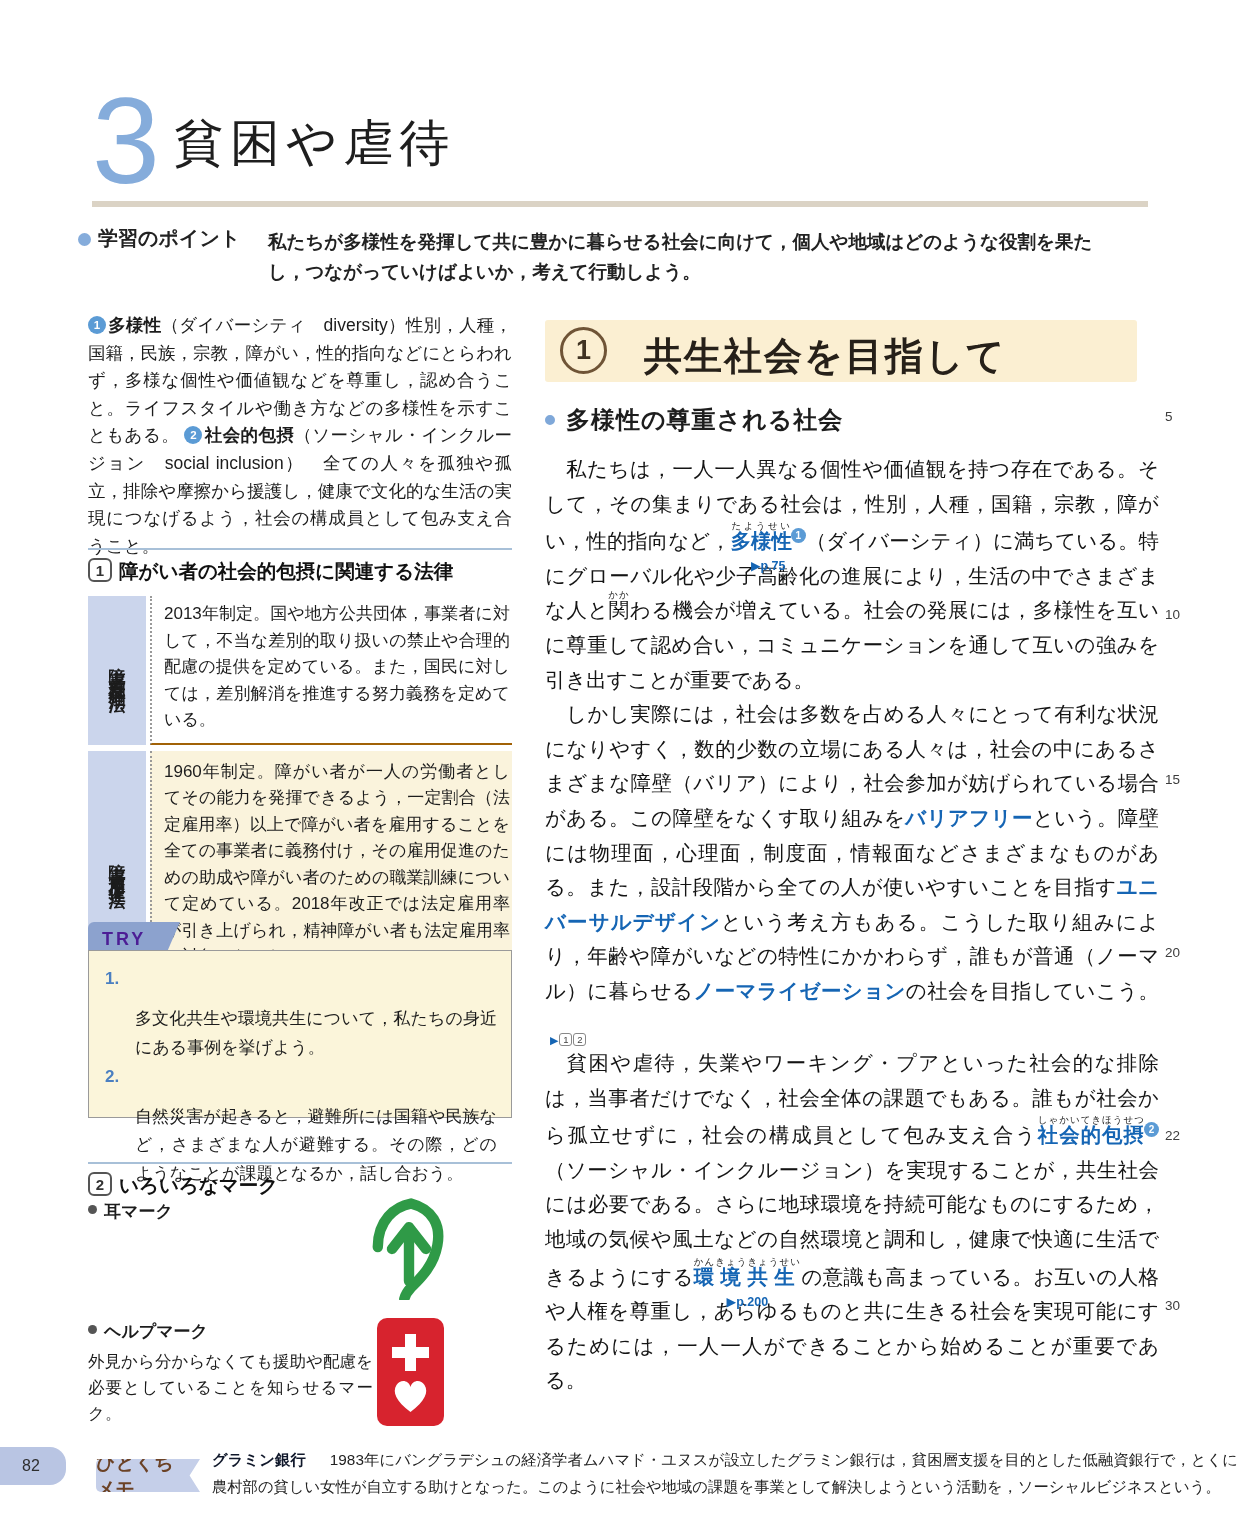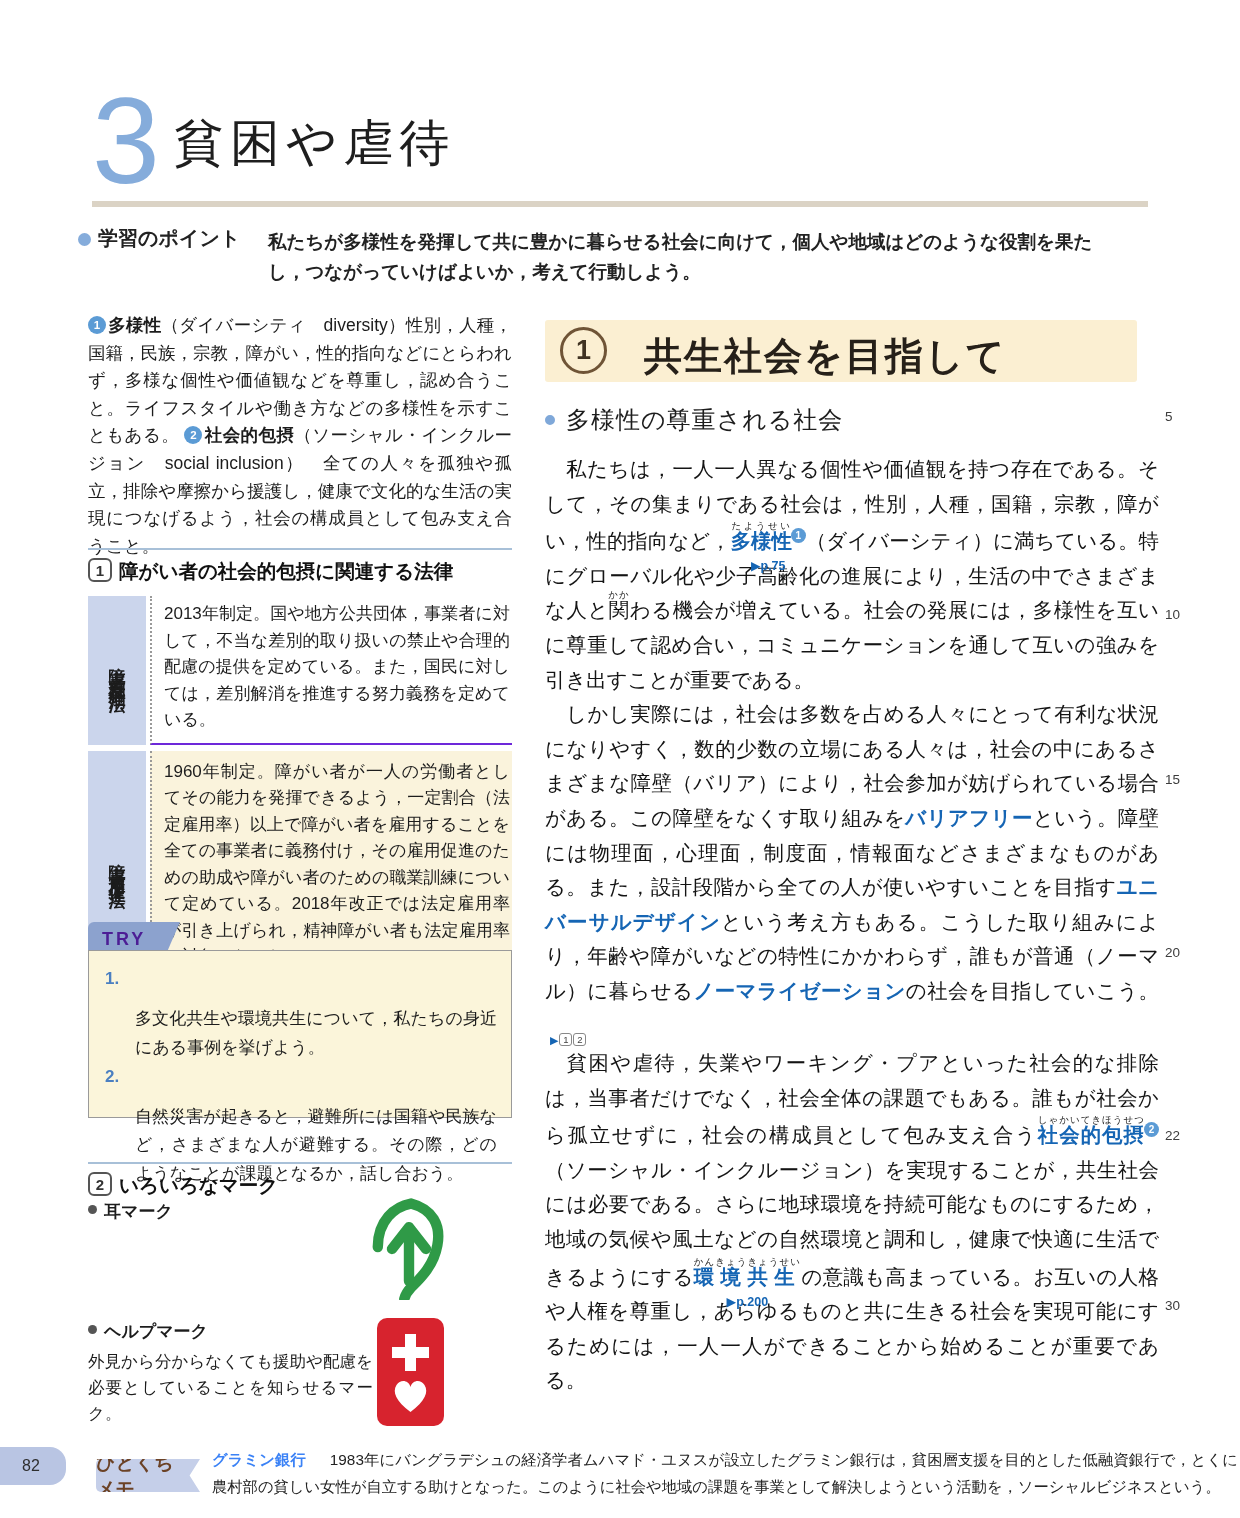--- a/index.html
+++ b/index.html
@@ -24,21 +24,21 @@
   .divider { position:absolute; left:88px; width:424px; height:2px; background:#A8C0D8; }
   .div-1 { top:548px; } .div-2 { top:1162px; }
 
   .fig-head { position:absolute; left:88px; font-size:19.5px; font-weight:bold; color:#111; }
   .fig1-head { top:558px; } .fig2-head { top:1172px; }
   .fig-num { display:inline-block; width:24px; height:24px; border:2px solid #555; border-radius:6px; font-size:15px; line-height:21px; text-align:center; color:#333; margin-right:7px; vertical-align:2px; font-weight:bold; }
 
   .law-table { position:absolute; left:88px; top:596px; width:424px; }
   .law-row { display:flex; margin-bottom:6px; }
   .law-label { width:58px; background:#CBD5EC; writing-mode:vertical-rl; text-orientation:upright; font-size:17px; font-weight:600; letter-spacing:4px; padding:8px 2px; display:flex; align-items:center; justify-content:center; color:#1c1c1c; }
-  .law-text { flex:1; margin-left:4px; border-left:2px dotted #999; border-bottom:2px solid #6d28d9; padding:5px 2px 9px 12px; font-size:17px; line-height:26.5px; color:#1c1c1c; text-align:justify; }
+  .law-text { flex:1; margin-left:4px; border-left:2px dotted #999; border-bottom:2px solid #a16207; padding:5px 2px 9px 12px; font-size:17px; line-height:26.5px; color:#1c1c1c; text-align:justify; }
   .law-row-2 .law-text { background:#FAF3DC; padding-top:8px; }
 
   .try-tab { position:absolute; left:88px; top:922px; width:92px; height:34px; background:#8CA2CE; color:#4c1d95; font-size:18px; font-weight:bold; letter-spacing:3px; display:flex; align-items:center; padding-left:14px; clip-path:polygon(0 0,100% 0,84% 100%,0 100%); border-radius:6px 0 0 0; }
   .try-box { position:absolute; left:88px; top:950px; width:424px; height:168px; background:#FBF5DA; border:1.5px solid #9a9a9a; padding:14px 14px 0 16px; }
   .try-item { display:flex; font-size:17px; line-height:28.8px; color:#1c1c1c; }
   .try-num { color:#4A7FC1; font-weight:bold; width:30px; flex:0 0 30px; }
   .try-body { flex:1; text-align:justify;margin-top:40px; }
 
   .mark-label { position:absolute; left:88px; font-size:17px; font-weight:bold; color:#1c1c1c; }
   .mark-dot { display:inline-block; width:9px; height:9px; background:#555; border-radius:50%; margin-right:7px; vertical-align:3px; }
@@ -48,41 +48,41 @@
   .ear-icon { position:absolute; left:365px; top:1196px; }
   .help-icon { position:absolute; left:377px; top:1318px; }
 
   
   .sec-banner { position:absolute; left:545px; top:320px; width:592px; height:62px; background:#FBEFD2; border-radius:3px; }
   .sec-circ { position:absolute; left:560px; top:327px; width:47px; height:47px; border:3.5px solid #6F5436; border-radius:50%; font-size:27px; font-weight:bold; color:#403322; display:flex; align-items:center; justify-content:center; }
   .sec-title { position:absolute; left:631px; top:331px; font-size:38px; font-weight:bold; color:#262019; letter-spacing:2px;margin-left:13px; }
 
   .subhead { position:absolute; left:545px; top:404px; display:flex; align-items:center; }
   .subhead-bullet { width:9px; height:9px; border:5px solid #7FA8D9; background:#F0CC44; border-radius:50%; margin-right:11px; flex:0 0 auto; }
-  .subhead-text { font-size:24px; font-weight:normal; color:#1d1d1d; letter-spacing:1px; }
+  .subhead-text { font-size:24px; font-weight:bold; color:#1d1d1d; letter-spacing:1px; }
 
   .body-col { position:absolute; left:545px; top:452px; width:614px; }
   .body-para { font-size:20.4px; line-height:34.6px; color:#141414; text-align:justify; }
   .kw { color:#1565B4; font-weight:bold; }
   ruby rt { font-size:9.5px; color:#222; font-weight:normal; letter-spacing:1px; }
   .kw-wrap { position:relative; display:inline-block; }
   .supnum { display:inline-block; width:15px; height:15px; border-radius:50%; background:#5B9BD5; color:#fff; font-size:10px; line-height:15px; text-align:center; font-weight:bold; vertical-align:9px; margin-left:-1px; }
   .below-ref { position:absolute; left:50%; transform:translateX(-50%); top:28px; font-size:12.5px; color:#1565B4; font-weight:bold; white-space:nowrap; }
   .ref-marker { display:inline-block; transform:translateY(11px); margin-left:5px; font-size:11px; color:#1565B4; white-space:nowrap; }
   .ref-box { display:inline-block; width:13px; height:13px; border:1px solid #888; border-radius:3px; color:#444; background:#fff; font-size:9.5px; line-height:12px; text-align:center; margin-left:1px; vertical-align:1px; }
 
   .ln { position:absolute; left:1165px; width:30px; font-size:13.5px; color:#3c3c3c; }
   .ln-0 { top:409px; } .ln-1 { top:607px; } .ln-2 { top:772px; }
   .ln-3 { top:945px; } .ln-4 { top:1128px; } .ln-5 { top:1298px; }
 
   
   .page-badge { position:absolute; left:0; top:1447px; width:66px; height:38px; background:#B9C5E3; border-radius:0 16px 16px 0; font-size:16px; color:#2e2e2e; display:flex; align-items:center; justify-content:center; padding-right:4px; }
   .memo-tab { position:absolute; left:96px; top:1459px; width:104px; height:33px; background:#C5CFE9; color:#6B4226; font-size:19px; font-weight:bold; display:flex; align-items:center; justify-content:center; padding-right:8px; clip-path:polygon(0 0,100% 0,90% 50%,100% 100%,0 100%); border-radius:5px 0 0 5px; }
   .memo-text { position:absolute; left:212px; top:1447px; width:1026px; font-size:15.3px; line-height:25px; color:#222; text-align:justify; }
-  .memo-term { color:#3b82f6; font-weight:bold; margin-right:24px;font-family:Liberation Mono, monospace; }
+  .memo-term { color:#0f172a; font-weight:bold; margin-right:24px;font-family:Liberation Mono, monospace; }
 </style>
 </head>
 <body>
 
 <div class="page">
 
   <div class="chapter-num">3</div>
   <h1 class="chapter-title">貧困や虐待</h1>
   <div class="head-rule"></div>
 

